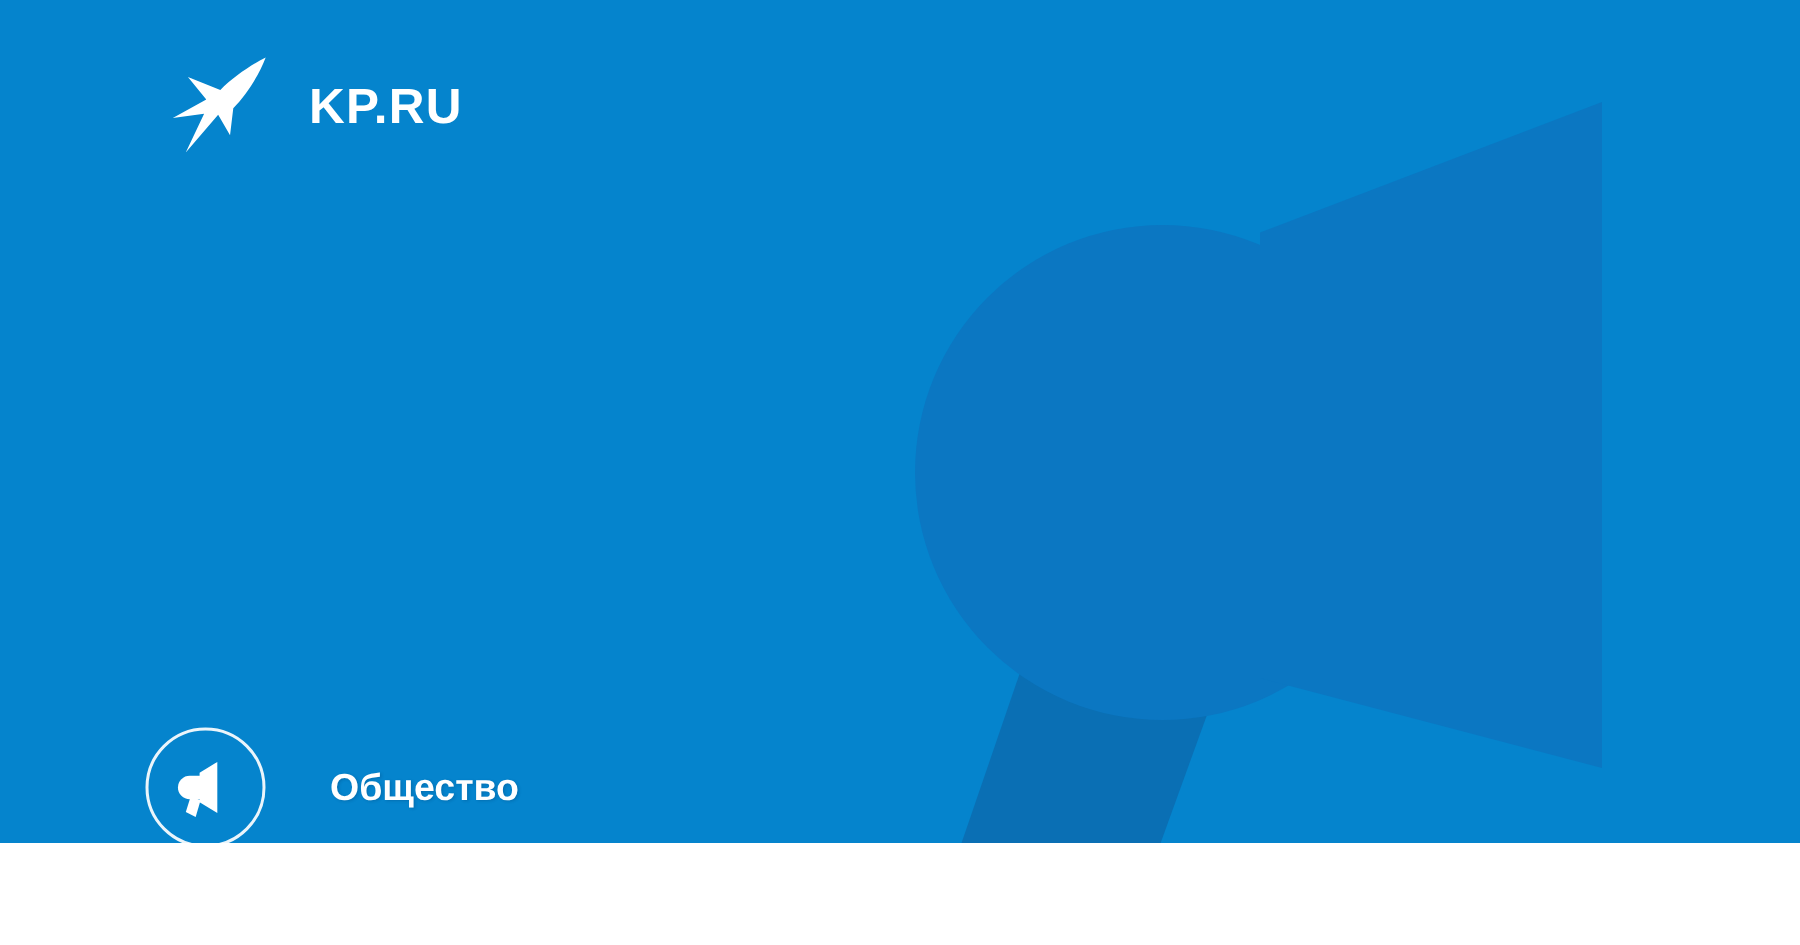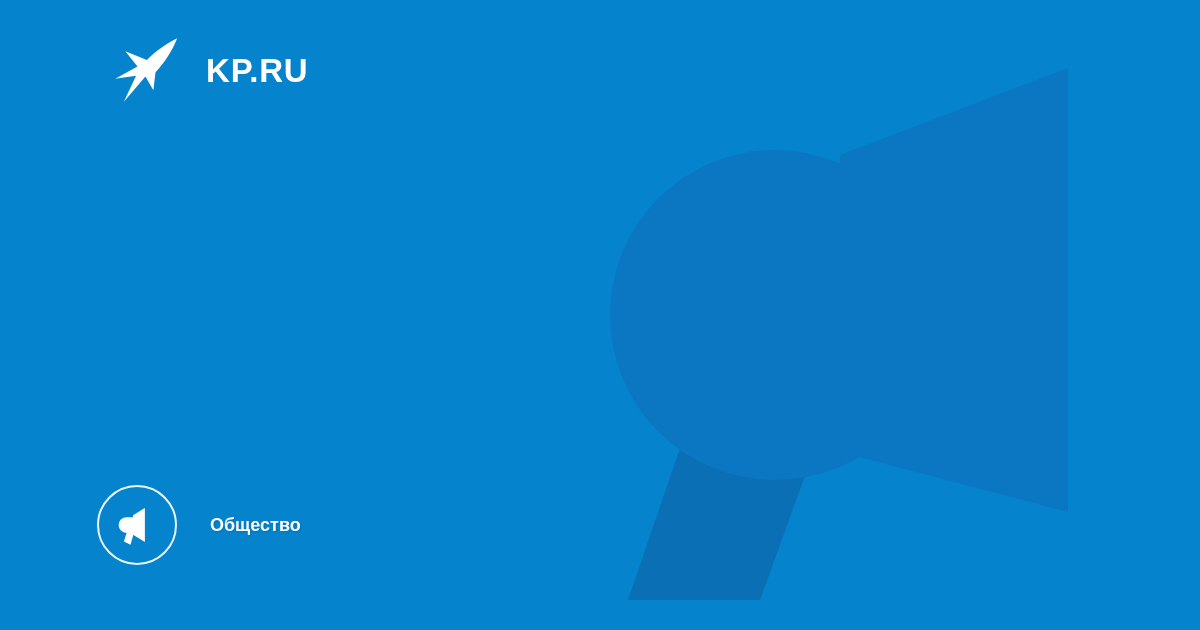--- a/index.html
+++ b/index.html
@@ -9,21 +9,21 @@
   body {
     width: 1200px;
     height: 630px;
     overflow: hidden;
     font-family: "Liberation Sans", sans-serif;
   }
 
   #card {
     position: relative;
     width: 1200px;
-    height: 630px;
+    height: 562px;
     background: #0584cd;
     overflow: hidden;
   }
 
   
   #watermark {
     position: absolute;
     left: 0; top: 0;
     width: 1200px;
     height: 630px;
@@ -85,23 +85,23 @@
     border-radius: 50%;
     border: 2px solid rgba(255,255,255,0.92);
     box-sizing: border-box;
     display: flex;
     align-items: center;
     justify-content: center;
     flex: 0 0 auto;
   }
   #megaphone-icon { width: 42px; height: 42px; display: block; }
   #category-label {
-    margin-left: 33px;
+    margin-left: 43px;
     color: #ffffff;
-    font-size: 18px;
+    font-size: 25px;
     font-weight: bold;
     line-height: 1;
     white-space: nowrap;
     text-shadow: 1px 1px 2px rgba(0, 40, 80, 0.22);
   }
 </style>
 </head>
 <body>
 
 <div id="card">

